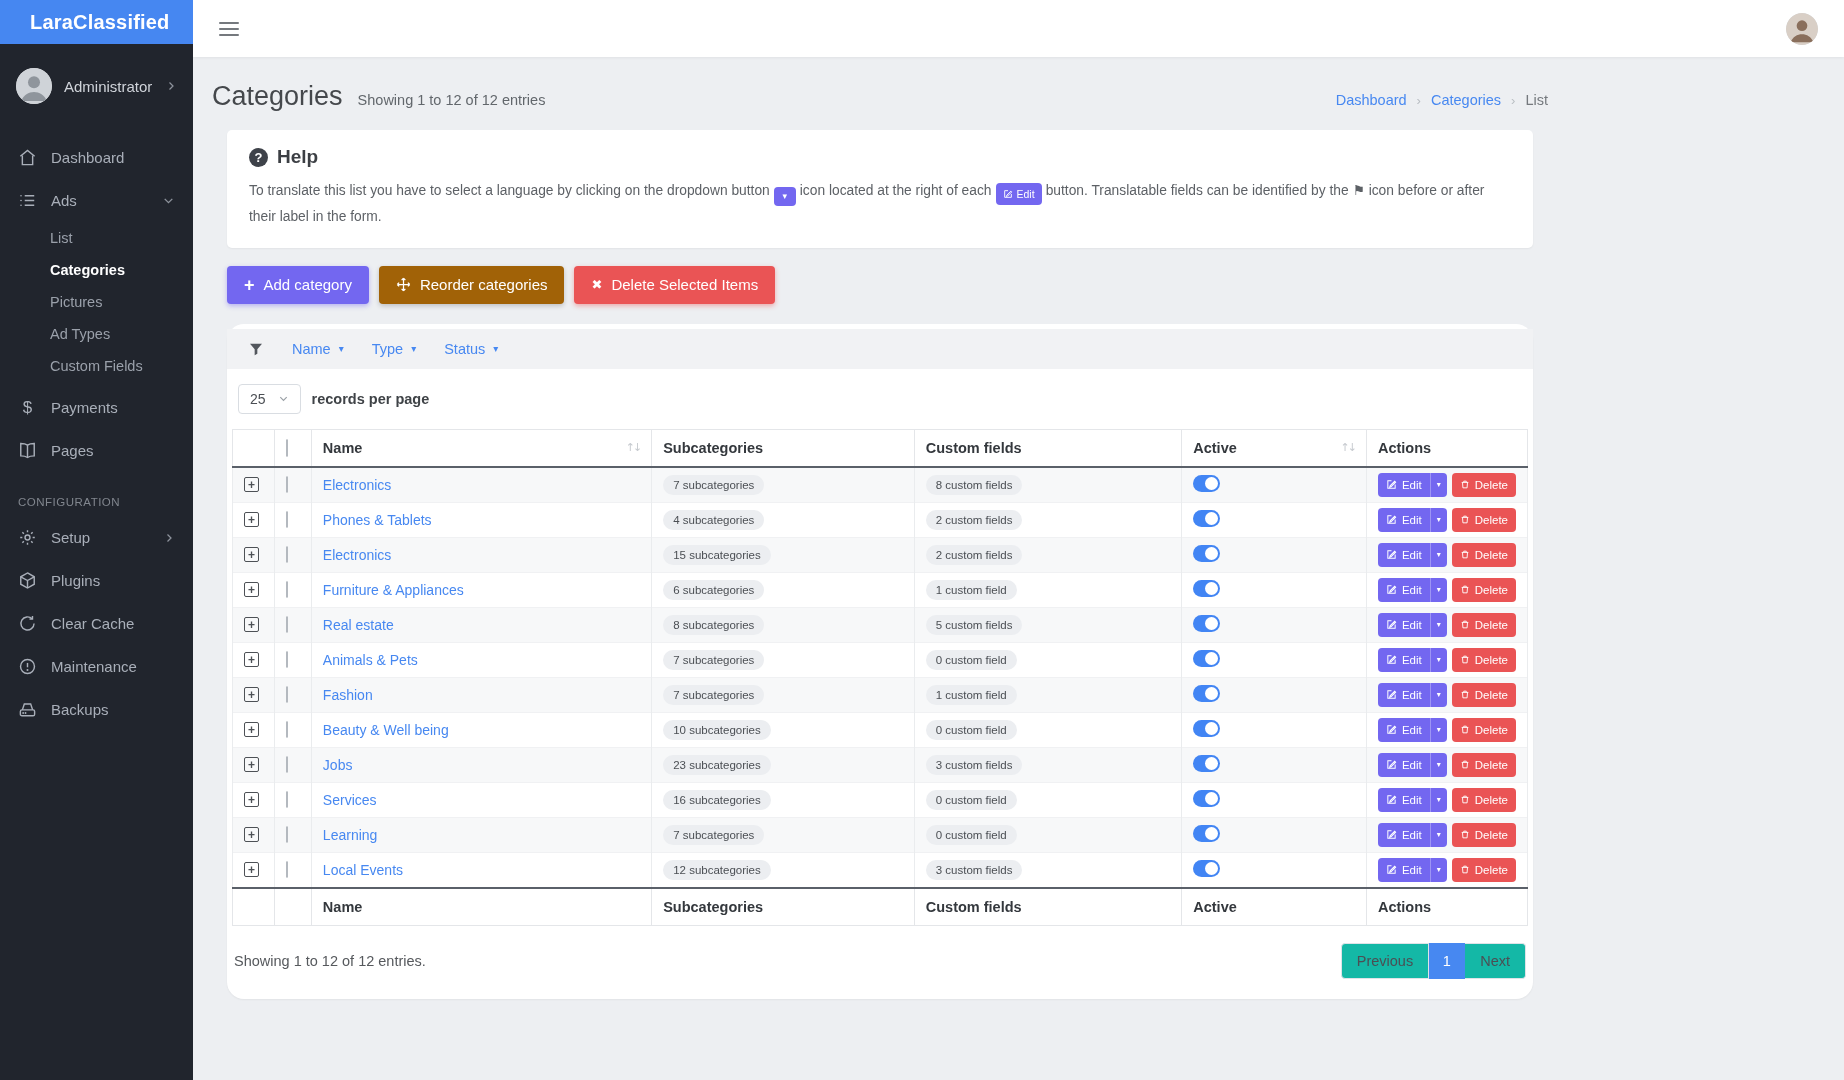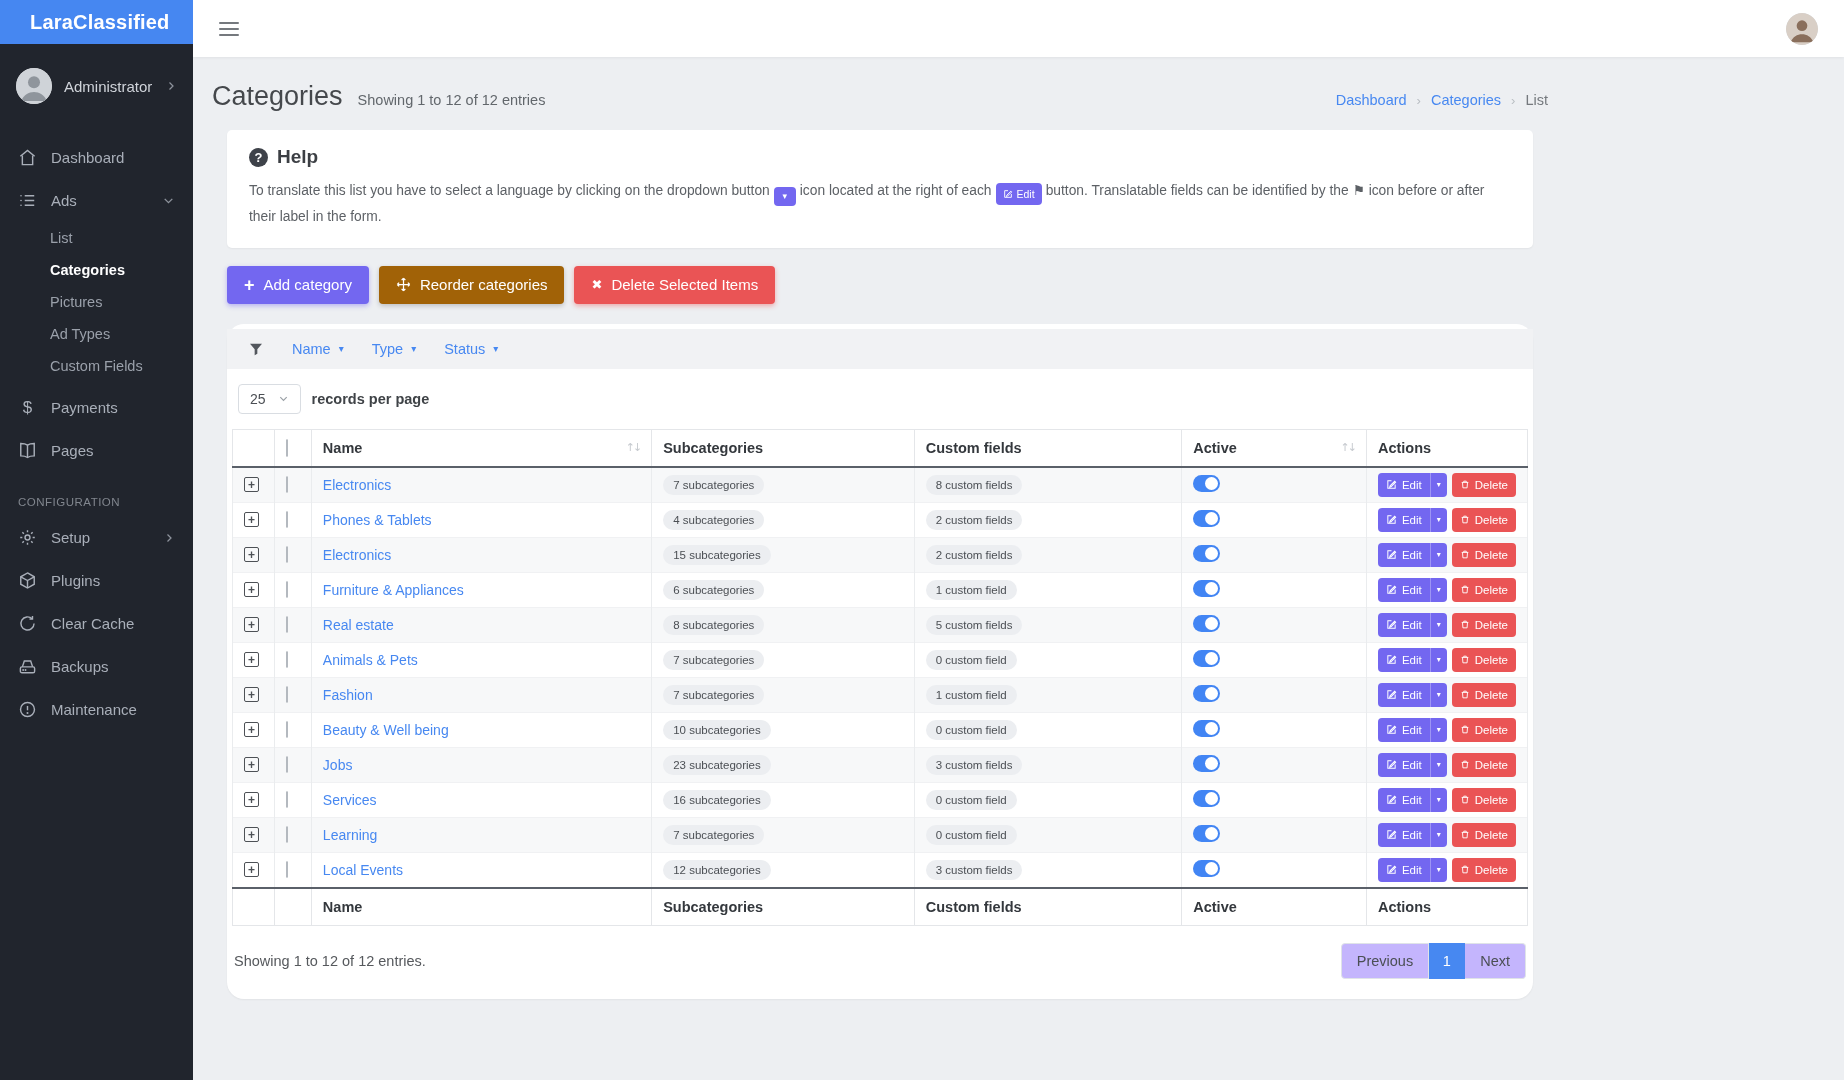--- a/index.html
+++ b/index.html
@@ -85,21 +85,21 @@
   .toggle::after { content:""; position:absolute; right:2px; top:2px; width:13px; height:13px; border-radius:50%; background:#fff; }
   .actions-cell { display:flex; gap:5px; align-items:center; }
   .btn-edit { display:inline-flex; align-items:stretch; background:#7367f0; color:#fff; border-radius:4px; font-size:11.5px; height:24px; cursor:pointer; overflow:hidden; }
   .edit-main { display:flex; align-items:center; gap:5px; padding:0 8px; }
   .edit-caret { display:flex; align-items:center; padding:0 6px; font-size:8px; border-left:1px solid rgba(255,255,255,.3); font-family:"DejaVu Sans",sans-serif; }
   .btn-del { display:inline-flex; align-items:center; gap:5px; background:#ea5455; color:#fff; border-radius:4px; font-size:11.5px; height:24px; padding:0 8px; cursor:pointer; white-space:nowrap; }
 
   .table-footer { display:flex; justify-content:space-between; align-items:center; padding:17px 2px 2px; }
   .summary { font-size:14.5px; color:#56595d; }
   .pager { display:flex; }
-  .page-btn { height:36px; display:flex; align-items:center; justify-content:center; background:#c4b5fd; border:1px solid #dfe3e8; color:#4b4f54; font-size:14.5px; cursor:pointer; padding:0 15px; }
+  .page-btn { height:36px; display:flex; align-items:center; justify-content:center; background:#14b8a6; border:1px solid #dfe3e8; color:#4b4f54; font-size:14.5px; cursor:pointer; padding:0 15px; }
   .page-btn.prev { border-radius:4px 0 0 4px; }
   .page-btn.next { border-radius:0 4px 4px 0; border-left:none; }
   .page-btn.current { background:#4788f1; border-color:#4788f1; color:#fff; min-width:36px; padding:0; border-left:none; }
 </style>
 </head>
 <body>
 
 <aside class="sidebar">
   <div class="logo">LaraClassified</div>
   <div class="side-user">
@@ -194,36 +194,36 @@
           <svg width="19" height="19" viewBox="0 0 24 24" fill="none" stroke="currentColor" stroke-width="1.8">
             <path d="M20.3 12a8.3 8.3 0 1 1-2.4-5.9"></path>
             <polyline points="18.3 2.6 18.3 6.4 14.5 6.4"></polyline>
           </svg>
         </span>
         <span class="nlabel">Clear Cache</span>
       </div>
       <div class="nav-item">
         <span class="nicon">
           <svg width="19" height="19" viewBox="0 0 24 24" fill="none" stroke="currentColor" stroke-width="1.8">
+            <circle cx="12" cy="12" r="8.8"></circle>
+            <path d="M12 7.5v5.5"></path>
+            <path d="M12 16.3v.01" stroke-width="2.6" stroke-linecap="round"></path>
+          </svg>
+        </span>
+        <span class="nlabel">Maintenance</span>
+      </div>
+      <div class="nav-item">
+        <span class="nicon">
+          <svg width="19" height="19" viewBox="0 0 24 24" fill="none" stroke="currentColor" stroke-width="1.8">
             <rect x="3" y="12.5" width="18" height="7.5" rx="2"></rect>
             <path d="M5.5 12.5L8 5h8l2.5 7.5"></path>
             <path d="M6.5 16.5h.01M9.5 16.5h.01" stroke-width="2.4" stroke-linecap="round"></path>
           </svg>
         </span>
         <span class="nlabel">Backups</span>
-      </div>
-      <div class="nav-item">
-        <span class="nicon">
-          <svg width="19" height="19" viewBox="0 0 24 24" fill="none" stroke="currentColor" stroke-width="1.8">
-            <circle cx="12" cy="12" r="8.8"></circle>
-            <path d="M12 7.5v5.5"></path>
-            <path d="M12 16.3v.01" stroke-width="2.6" stroke-linecap="round"></path>
-          </svg>
-        </span>
-        <span class="nlabel">Maintenance</span>
       </div>
     </nav>
 </aside>
 
 <header class="topbar">
   <div class="hamburger">
       <span></span>
       <span></span>
       <span></span>
     </div>

